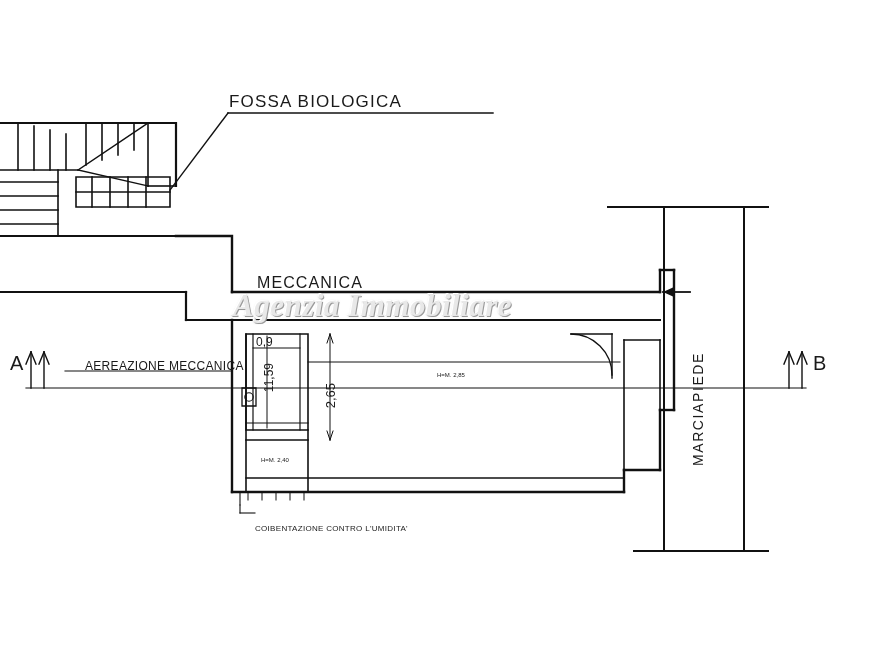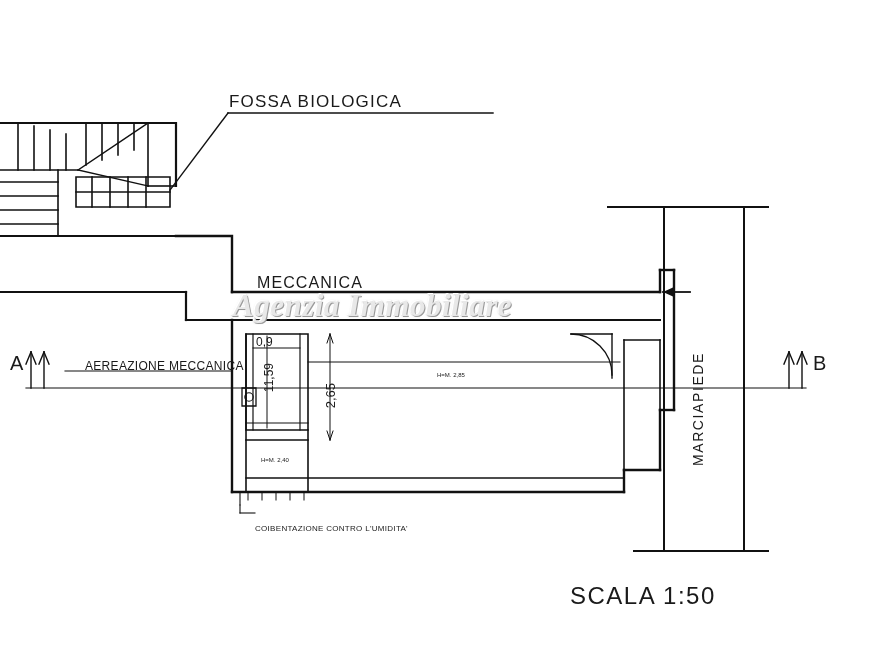--- a/index.html
+++ b/index.html
@@ -285,21 +285,20 @@
         <path d="M276,492 L276,500"></path>
         <path d="M290,492 L290,500"></path>
         <path d="M304,492 L304,500"></path>
       </g>
 
     </g>
   </svg>
 
   <div class="lbl lbl-fossa">FOSSA  BIOLOGICA</div>
   <div class="lbl lbl-ingresso">MECCANICA</div>
-  <div class="lbl lbl-scala">SCALA 1:50</div>
   <div class="lbl lbl-A">A</div>
   <div class="lbl lbl-B">B</div>
   <div class="lbl lbl-marciapiede">MARCIAPIEDE</div>
   <div class="lbl lbl-aereazione">AEREAZIONE MECCANICA</div>
   <div class="lbl lbl-coibentazione">COIBENTAZIONE CONTRO L'UMIDITA'</div>
   <div class="lbl lbl-h285">H=M. 2,85</div>
   <div class="lbl lbl-h240">H=M. 2,40</div>
   <div class="lbl lbl-09">0,9</div>
   <div class="lbl lbl-265">2,65</div>
   <div class="lbl lbl-1159">11,59</div>

